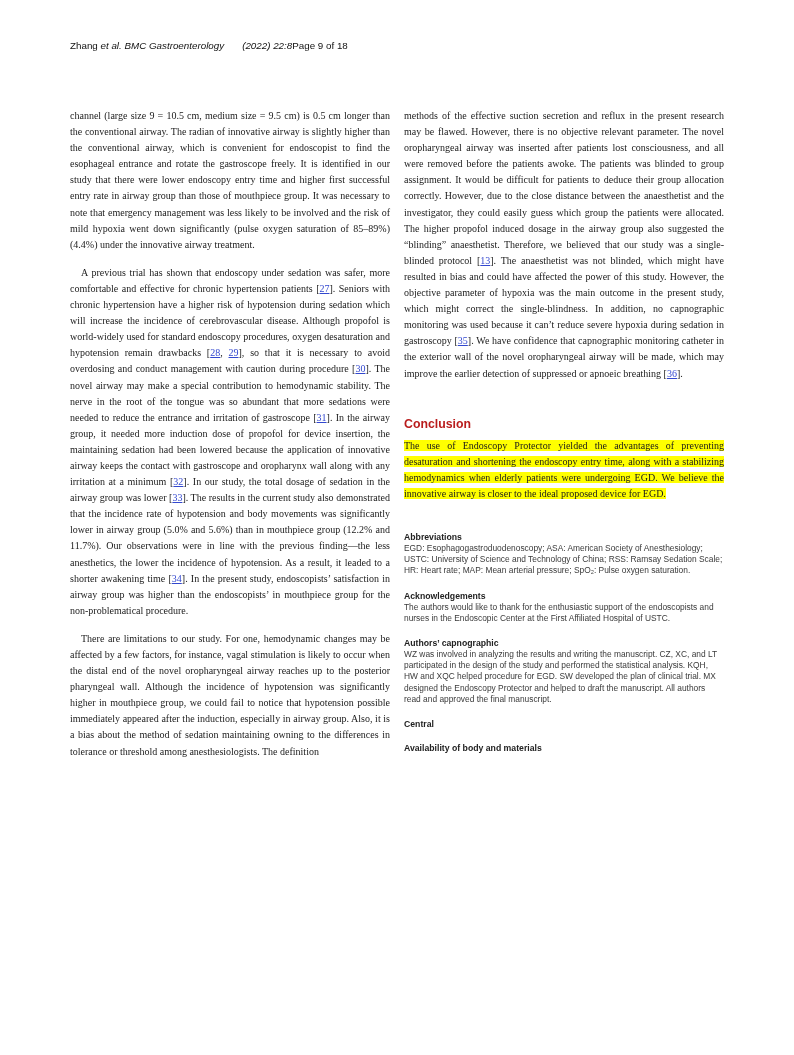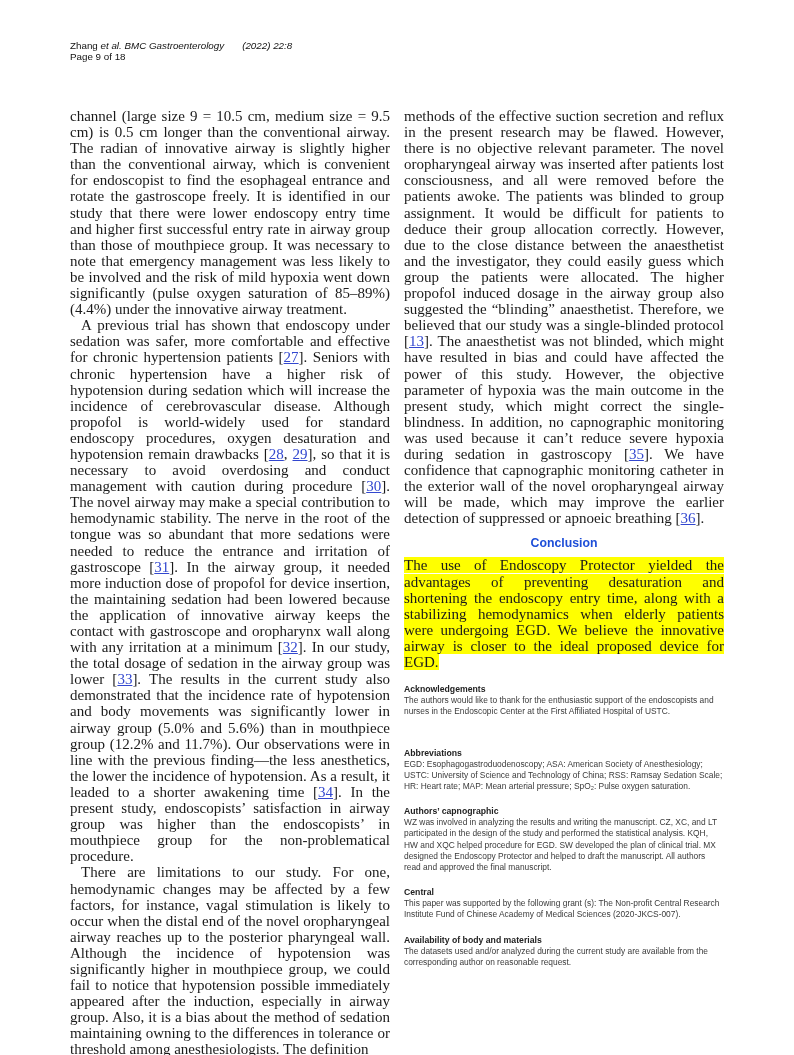--- a/index.html
+++ b/index.html
@@ -15,44 +15,44 @@
     background:#ffffff;
     overflow:hidden;
     font-family:"Liberation Serif","DejaVu Serif",serif;
     color:var(--text);
   }
   
   .running{
     position:absolute;top:40px;left:70px;right:70px;
     font-family:"Liberation Sans","DejaVu Sans",sans-serif;
     font-size:9.8px;color:#111;
-    display:flex;align-items:baseline;flex-direction:column;
+    display:flex;align-items:baseline;
   }
   .running .journal{font-style:italic;}
   .running .issue{font-style:italic;margin-left:18px;}
   
   .columns{
     position:absolute;top:108px;left:70px;width:654px;
     display:flex;gap:14px;
   }
   .col{width:320px;}
   p.body{
     margin:0;
-    font-size:15px;line-height:16.1px;
+    font-size:10px;line-height:16.1px;
     text-align:justify;
     color:var(--text);
   }
-  p.body.indent{text-indent:11px;}
+  p.body.indent{text-indent:11px;margin-top:12px;}
   .cite{color:var(--citation);text-decoration:underline;}
   .hl{background:var(--highlight);}
   
   .conclusion-heading{
-    margin:10px 0 7px 0;
+    margin:35px 0 7px 0;
     font-family:"Liberation Sans","DejaVu Sans",sans-serif;
-    font-size:12.3px;font-weight:bold;color:#1d4ed8;text-align:center;
+    font-size:12.3px;font-weight:bold;color:#b91c1c;
   }
   
   .back-section{margin-top:14px;}
   .back-section.first{margin-top:30px;}
   .back-heading{
     margin:0 0 1px 0;
     font-family:"Liberation Sans","DejaVu Sans",sans-serif;
     font-size:8.7px;font-weight:bold;color:#222;
   }
   .back-text{
@@ -82,40 +82,38 @@
       <p class="body indent"><span>A previous trial has shown that endoscopy under sedation was safer, more comfortable and effective for chronic hypertension patients [</span><span class="cite">27</span><span>]. Seniors with chronic hypertension have a higher risk of hypotension during sedation which will increase the incidence of cerebrovascular disease. Although propofol is world-widely used for standard endoscopy procedures, oxygen desaturation and hypotension remain drawbacks [</span><span class="cite">28</span><span>, </span><span class="cite">29</span><span>], so that it is necessary to avoid overdosing and conduct management with caution during procedure [</span><span class="cite">30</span><span>]. The novel airway may make a special contribution to hemodynamic stability. The nerve in the root of the tongue was so abundant that more sedations were needed to reduce the entrance and irritation of gastroscope [</span><span class="cite">31</span><span>]. In the airway group, it needed more induction dose of propofol for device insertion, the maintaining sedation had been lowered because the application of innovative airway keeps the contact with gastroscope and oropharynx wall along with any irritation at a minimum [</span><span class="cite">32</span><span>]. In our study, the total dosage of sedation in the airway group was lower [</span><span class="cite">33</span><span>]. The results in the current study also demonstrated that the incidence rate of hypotension and body movements was significantly lower in airway group (5.0% and 5.6%) than in mouthpiece group (12.2% and 11.7%). Our observations were in line with the previous finding—the less anesthetics, the lower the incidence of hypotension. As a result, it leaded to a shorter awakening time [</span><span class="cite">34</span><span>]. In the present study, endoscopists’ satisfaction in airway group was higher than the endoscopists’ in mouthpiece group for the non-problematical procedure.</span></p>
       <p class="body indent"><span>There are limitations to our study. For one, hemodynamic changes may be affected by a few factors, for instance, vagal stimulation is likely to occur when the distal end of the novel oropharyngeal airway reaches up to the posterior pharyngeal wall. Although the incidence of hypotension was significantly higher in mouthpiece group, we could fail to notice that hypotension possible immediately appeared after the induction, especially in airway group. Also, it is a bias about the method of sedation maintaining owning to the differences in tolerance or threshold among anesthesiologists. The definition</span></p>
     </section>
 
     <section class="col">
       <p class="body"><span>methods of the effective suction secretion and reflux in the present research may be flawed. However, there is no objective relevant parameter. The novel oropharyngeal airway was inserted after patients lost consciousness, and all were removed before the patients awoke. The patients was blinded to group assignment. It would be difficult for patients to deduce their group allocation correctly. However, due to the close distance between the anaesthetist and the investigator, they could easily guess which group the patients were allocated. The higher propofol induced dosage in the airway group also suggested the “blinding” anaesthetist. Therefore, we believed that our study was a single-blinded protocol [</span><span class="cite">13</span><span>]. The anaesthetist was not blinded, which might have resulted in bias and could have affected the power of this study. However, the objective parameter of hypoxia was the main outcome in the present study, which might correct the single-blindness. In addition, no capnographic monitoring was used because it can’t reduce severe hypoxia during sedation in gastroscopy [</span><span class="cite">35</span><span>]. We have confidence that capnographic monitoring catheter in the exterior wall of the novel oropharyngeal airway will be made, which may improve the earlier detection of suppressed or apnoeic breathing [</span><span class="cite">36</span><span>].</span></p>
 
       <h2 class="conclusion-heading">Conclusion</h2>
       <p class="body"><span class="hl">The use of Endoscopy Protector yielded the advantages of preventing desaturation and shortening the endoscopy entry time, along with a stabilizing hemodynamics when elderly patients were undergoing EGD. We believe the innovative airway is closer to the ideal proposed device for EGD.</span></p>
 
+      <div class="back-section first">
+        <h3 class="back-heading">Abbreviations</h3>
+        <p class="back-text">EGD: Esophagogastroduodenoscopy; ASA: American Society of Anesthesiology; USTC: University of Science and Technology of China; RSS: Ramsay Sedation Scale; HR: Heart rate; MAP: Mean arterial pressure; SpO₂: Pulse oxygen saturation.</p>
+      </div>
+
       <div class="back-section">
         <h3 class="back-heading">Acknowledgements</h3>
         <p class="back-text">The authors would like to thank for the enthusiastic support of the endoscopists and nurses in the Endoscopic Center at the First Affiliated Hospital of USTC.</p>
-      </div>
-
-      <div class="back-section first">
-        <h3 class="back-heading">Abbreviations</h3>
-        <p class="back-text">EGD: Esophagogastroduodenoscopy; ASA: American Society of Anesthesiology; USTC: University of Science and Technology of China; RSS: Ramsay Sedation Scale; HR: Heart rate; MAP: Mean arterial pressure; SpO₂: Pulse oxygen saturation.</p>
       </div>
 
       <div class="back-section">
         <h3 class="back-heading">Authors’ capnographic</h3>
         <p class="back-text">WZ was involved in analyzing the results and writing the manuscript. CZ, XC, and LT participated in the design of the study and performed the statistical analysis. KQH, HW and XQC helped procedure for EGD. SW developed the plan of clinical trial. MX designed the Endoscopy Protector and helped to draft the manuscript. All authors read and approved the final manuscript.</p>
       </div>
 
       <div class="back-section">
         <h3 class="back-heading">Central</h3>
-        <p class="back-text">This paper was supported by the following grant (s): The Non-profit Central Research Institute Fund of Chinese Academy of Medical Sciences (2020-JKCS-007).</p>
       </div>
 
       <div class="back-section">
         <h3 class="back-heading">Availability of body and materials</h3>
-        <p class="back-text">The datasets used and/or analyzed during the current study are available from the corresponding author on reasonable request.</p>
       </div>
     </section>
 
   </div>
 </div>
 
 </body></html>

